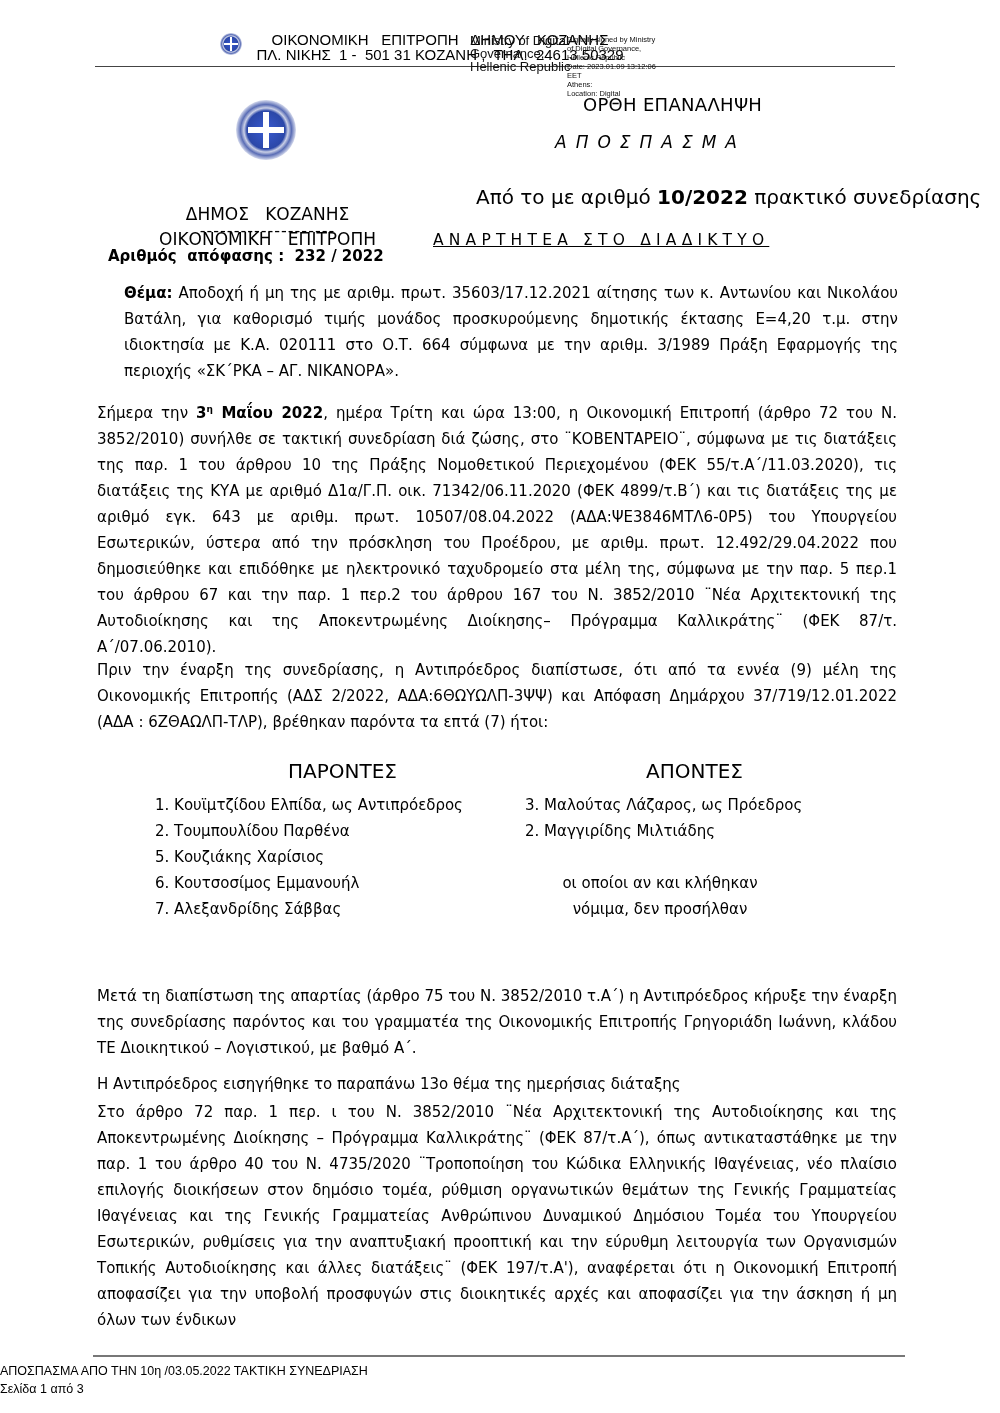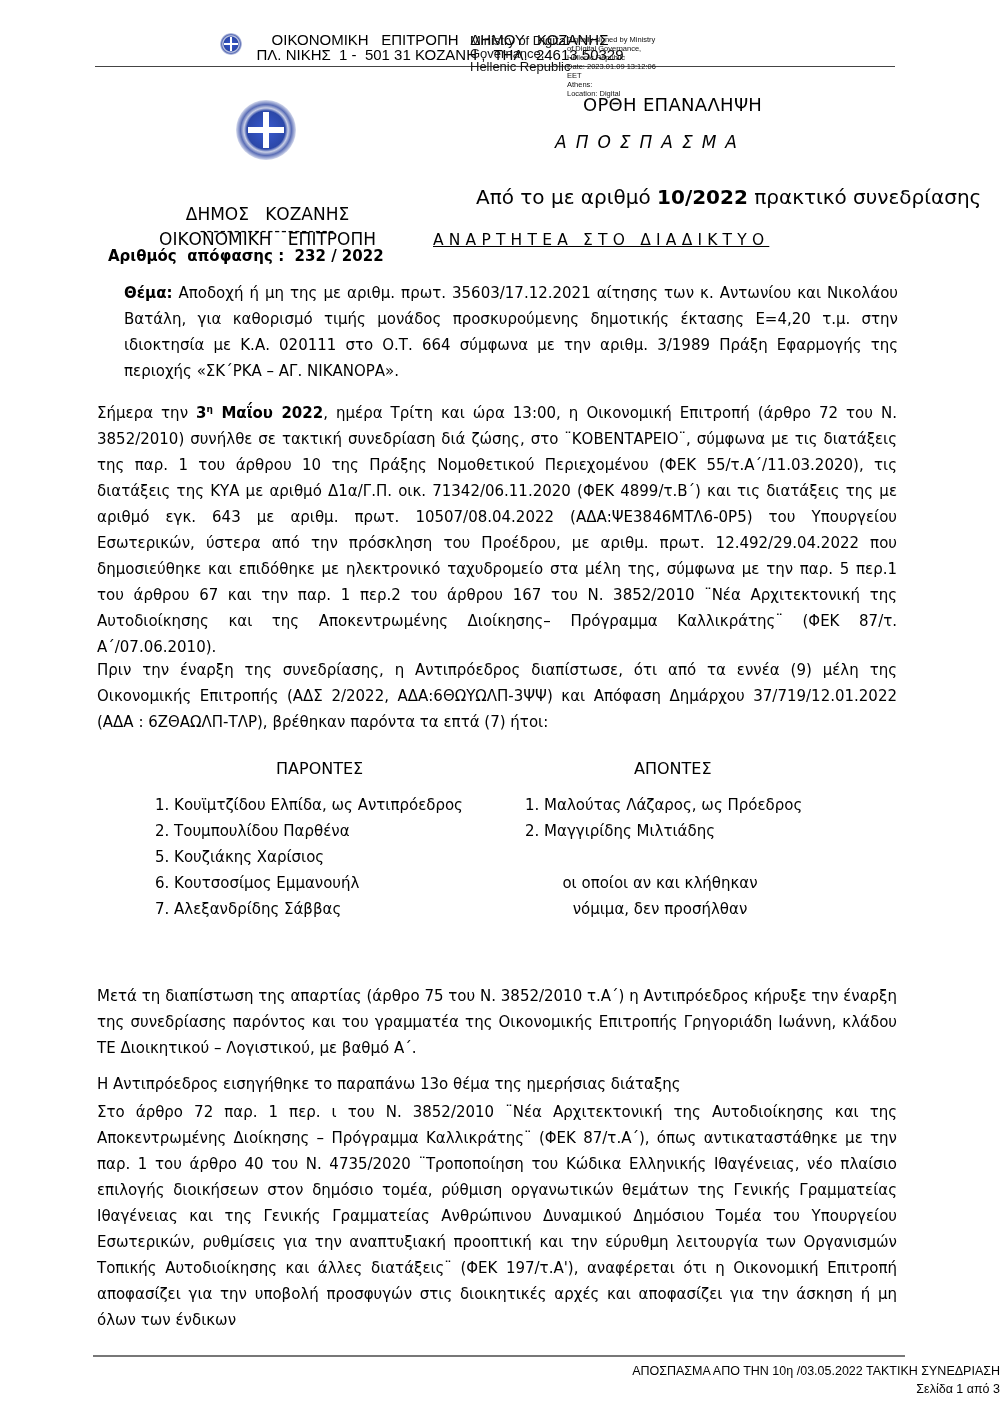--- a/index.html
+++ b/index.html
@@ -36,31 +36,31 @@
   
   .para { left: 97px; width: 800px; font-size: 15px; line-height: 26px; text-align: justify; }
   .subject { left: 124px; width: 774px; top: 280px; }
   .subject .lbl { font-weight: bold; }
   .p1 { top: 396px; }
   .p2 { top: 657px; }
   .p3 { top: 983px; }
   .p4 { top: 1071px; }
   .p5 { top: 1099px; }
 
-  .col-head { font-size: 16px; font-weight: normal; }
+  .col-head { font-size: 20px; font-weight: normal; margin-left: 12px; }
   .present-head { left: 276px; top: 759px; }
   .absent-head { left: 634px; top: 759px; }
   .list { font-size: 15px; line-height: 26px; }
   .present-list { left: 155px; top: 792px; }
   .absent-list { left: 525px; top: 792px; }
   .absent-note { left: 525px; top: 870px; width: 270px; text-align: center; font-size: 15px; line-height: 26px; }
 
   
   .ftr-rule { top: 1355px; left: 93px; width: 812px; border-top: 2px solid #777; }
-  .ftr { left: 0; width: 1000px; text-align: right; font-family: "Liberation Sans", sans-serif; font-size: 12.5px; line-height: 18px; }
+  .ftr { left: 0; width: 1000px; text-align: left; font-family: "Liberation Sans", sans-serif; font-size: 12.5px; line-height: 18px; }
   .ftr1 { top: 1362px; }
   .ftr2 { top: 1380px; }
   sup { font-size: 9px; }
 </style>
 </head>
 <body>
 
 <div class="abs emblem emblem-small">
   <span class="cross" style="left:10px;top:4px;width:2px;height:14px;"></span>
   <span class="cross" style="left:4px;top:10px;width:14px;height:2px;"></span>
@@ -118,21 +118,21 @@
 <div class="abs col-head absent-head">ΑΠΟΝΤΕΣ</div>
 
 <div class="abs list present-list">
   <div>1. Κουϊμτζίδου Ελπίδα, ως Αντιπρόεδρος</div>
   <div>2. Τουμπουλίδου Παρθένα</div>
   <div>5. Κουζιάκης  Χαρίσιος</div>
   <div>6. Κουτσοσίμος Εμμανουήλ</div>
   <div>7. Αλεξανδρίδης Σάββας</div>
 </div>
 <div class="abs list absent-list">
-  <div>1. Μαλούτας Λάζαρος, ως Πρόεδρος</div>
+  <div>3. Μαλούτας Λάζαρος, ως Πρόεδρος</div>
   <div>2. Μαγγιρίδης Μιλτιάδης</div>
 </div>
 <div class="abs absent-note">
   <div>οι οποίοι αν και κλήθηκαν</div>
   <div>νόμιμα, δεν προσήλθαν</div>
 </div>
 
 <div class="abs para p3">Μετά τη διαπίστωση της απαρτίας (άρθρο 75 του Ν. 3852/2010 τ.Α΄) η Αντιπρόεδρος κήρυξε την έναρξη της συνεδρίασης παρόντος και του γραμματέα της Οικονομικής Επιτροπής Γρηγοριάδη Ιωάννη, κλάδου ΤΕ Διοικητικού – Λογιστικού, με βαθμό Α΄.</div>
 <div class="abs para p4">Η Αντιπρόεδρος εισηγήθηκε το παραπάνω 13ο θέμα της ημερήσιας διάταξης</div>
 <div class="abs para p5">Στο άρθρο 72 παρ. 1 περ. ι του Ν. 3852/2010 ¨Νέα Αρχιτεκτονική της Αυτοδιοίκησης και της Αποκεντρωμένης Διοίκησης – Πρόγραμμα Καλλικράτης¨ (ΦΕΚ 87/τ.Α΄), όπως αντικαταστάθηκε με την παρ. 1 του άρθρο 40 του Ν. 4735/2020 ¨Τροποποίηση του Κώδικα Ελληνικής Ιθαγένειας, νέο πλαίσιο επιλογής διοικήσεων στον δημόσιο τομέα, ρύθμιση οργανωτικών θεμάτων της Γενικής Γραμματείας Ιθαγένειας και της Γενικής Γραμματείας Ανθρώπινου Δυναμικού Δημόσιου Τομέα του Υπουργείου Εσωτερικών, ρυθμίσεις για την αναπτυξιακή προοπτική και την εύρυθμη λειτουργία των Οργανισμών Τοπικής Αυτοδιοίκησης και άλλες διατάξεις¨ (ΦΕΚ 197/τ.Α'), αναφέρεται ότι η Οικονομική Επιτροπή αποφασίζει για την υποβολή προσφυγών στις διοικητικές αρχές και αποφασίζει για την άσκηση ή μη όλων των ένδικων</div>

